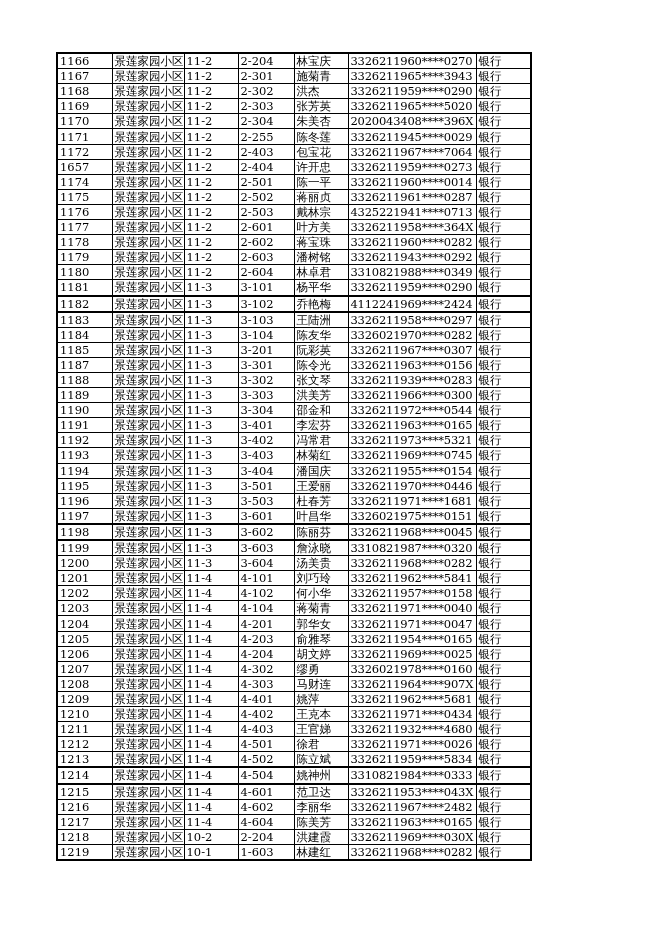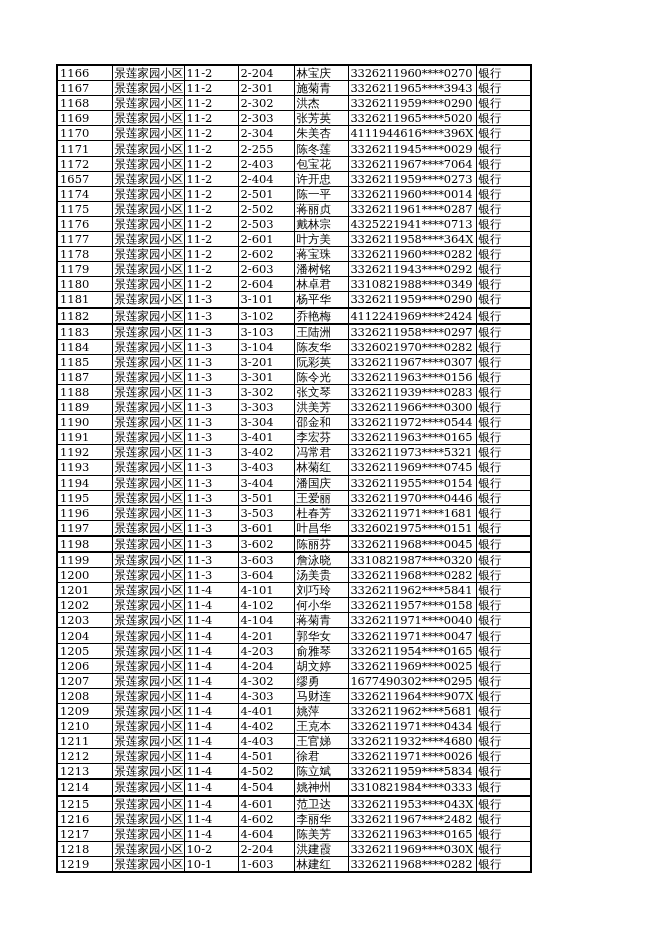--- a/index.html
+++ b/index.html
@@ -1,18 +1,18 @@
 <!DOCTYPE html>
 <html><head>
 <meta charset="utf-8">
 <style>
   html, body { margin: 0; padding: 0; background: #ffffff; }
   body { width: 662px; height: 936px; position: relative; overflow: hidden;
          font-family: "DejaVu Serif", "Liberation Serif", serif; color: #000; }
-  .sheet { position: absolute; left: 56px; top: 64px; }
+  .sheet { position: absolute; left: 56px; top: 52px; }
   table { border-collapse: collapse; table-layout: fixed; }
   td { height: 14.1px; padding: 0 0 0 2px; border: 1px solid #000; font-size: 11.5px;
        line-height: 14px; white-space: nowrap; overflow: hidden; vertical-align: middle;
        font-family: "DejaVu Serif", "Liberation Serif", serif; }
   td.c-name { text-overflow: clip; }
   tr.thick-top td { border-top: 2.5px solid #000; }
   table { border: 2px solid #000; }
   col.c1 { width: 55px; } col.c2 { width: 56px; } col.c3 { width: 54px; }
   col.c4 { width: 56px; } col.c5 { width: 54px; } col.c6 { width: 128px; } col.c7 { width: 55px; }
   td.id { letter-spacing: -0.2px; margin-top: 48px; }
@@ -67,21 +67,21 @@
           <td>张芳英</td>
           <td class="id">3326211965****5020</td>
           <td>银行</td>
         </tr>
         <tr>
           <td class="id-num">1170</td>
           <td class="c-name">景莲家园小区</td>
           <td>11-2</td>
           <td>2-304</td>
           <td>朱美杏</td>
-          <td class="id">4111944616****396X</td>
+          <td class="id">2020043408****396X</td>
           <td>银行</td>
         </tr>
         <tr>
           <td class="id-num">1171</td>
           <td class="c-name">景莲家园小区</td>
           <td>11-2</td>
           <td>2-255</td>
           <td>陈冬莲</td>
           <td class="id">3326211945****0029</td>
           <td>银行</td>
@@ -391,21 +391,21 @@
           <td>胡文婷</td>
           <td class="id">3326211969****0025</td>
           <td>银行</td>
         </tr>
         <tr>
           <td class="id-num">1207</td>
           <td class="c-name">景莲家园小区</td>
           <td>11-4</td>
           <td>4-302</td>
           <td>缪勇</td>
-          <td class="id">1677490302****0295</td>
+          <td class="id">3326021978****0160</td>
           <td>银行</td>
         </tr>
         <tr>
           <td class="id-num">1208</td>
           <td class="c-name">景莲家园小区</td>
           <td>11-4</td>
           <td>4-303</td>
           <td>马财连</td>
           <td class="id">3326211964****907X</td>
           <td>银行</td>

